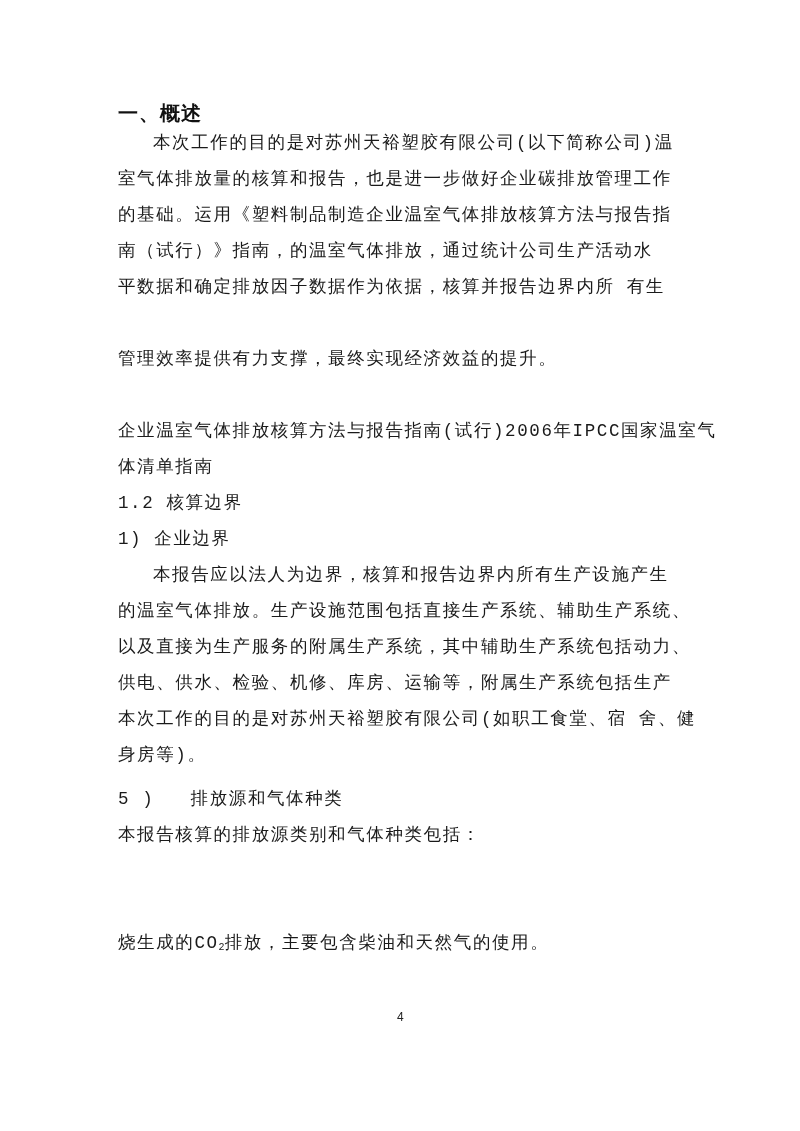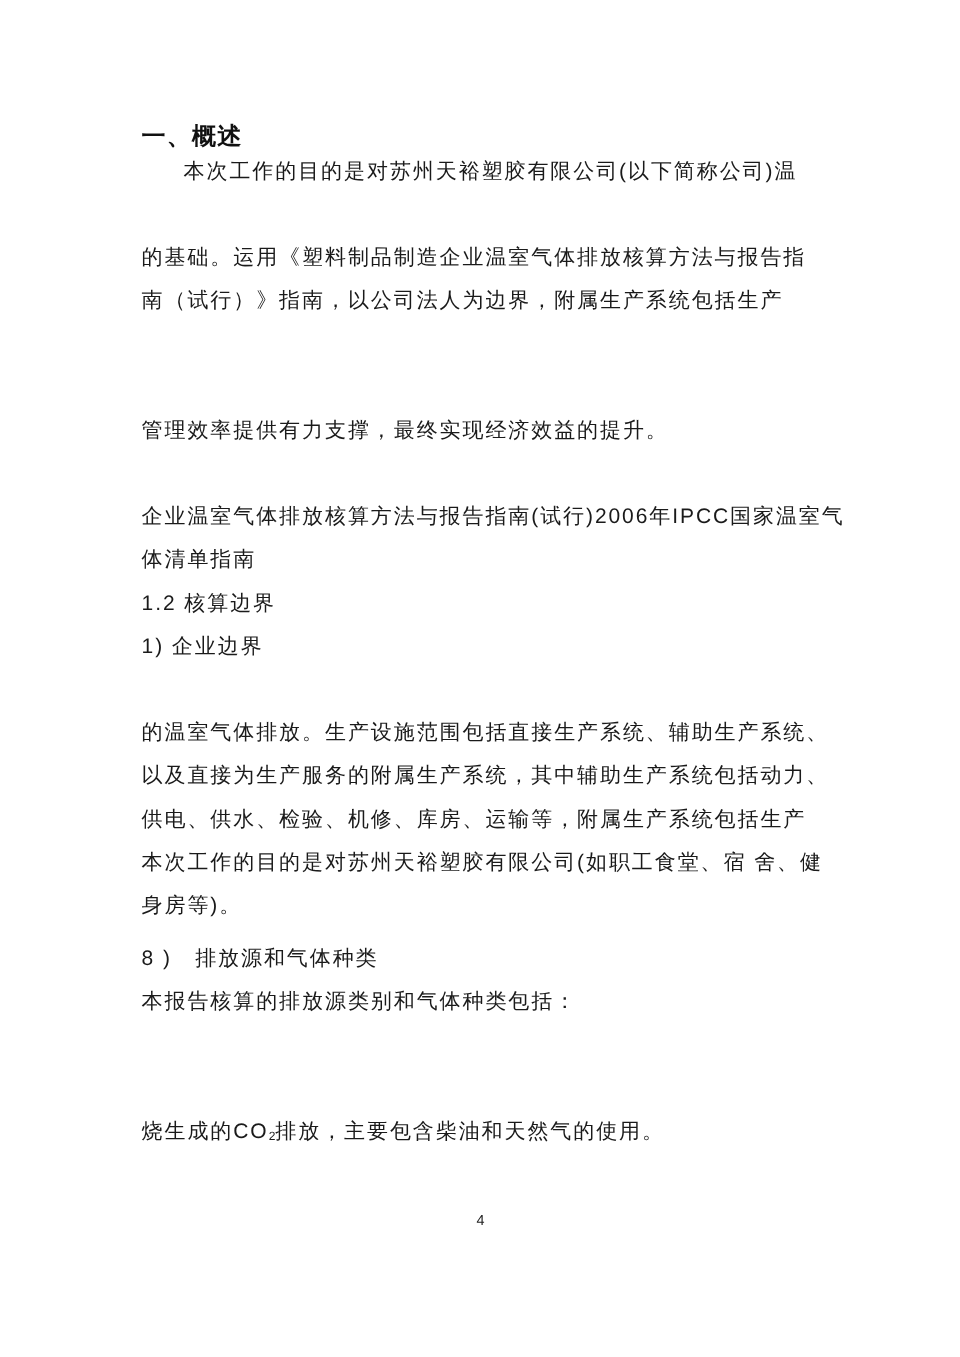--- a/index.html
+++ b/index.html
@@ -2,21 +2,21 @@
 <html><head>
   <meta charset="utf-8">
   <style>
     html, body { margin: 0; padding: 0; background: #ffffff; }
     body { width: 800px; height: 1131px; position: relative; overflow: hidden; }
     .page { position: absolute; left: 0; top: 0; width: 800px; height: 1131px; background: #fff; }
     .line {
       position: absolute;
       left: 118px;
       white-space: nowrap;
-      font-family: Liberation Sans, sans-serif;
+      font-family: Liberation Mono, monospace;
       font-size: 17.5px;
       color: #1a1a1a;
       letter-spacing: 1.6px;
     }
     .indent { left: 153px; }
     .h1 {
       position: absolute;
       left: 118px;
       top: 100px;
       font-family: "DejaVu Sans", "Liberation Sans", sans-serif;
@@ -36,34 +36,37 @@
     sub { font-size: 10px; vertical-align: -2px; letter-spacing: 0; }
   </style>
 </head>
 <body>
 
 <div class="page">
 
   <div class="h1">一、概述</div>
 
   <div class="line indent" style="top:130px">本次工作的目的是对苏州天裕塑胶有限公司(以下简称公司)温</div>
+  <div class="line" style="top:166px">室气体排放量的核算和报告，也是进一步做好企业碳排放管理工作</div>
   <div class="line" style="top:202px">的基础。运用《塑料制品制造企业温室气体排放核算方法与报告指</div>
-  <div class="line" style="top:238px">南（试行）》指南，以公司法人为边界，附属生产系统包括生产</div>
+  <div class="line" style="top:238px">南（试行）》指南，的温室气体排放，通过统计公司生产活动水</div>
+  <div class="line" style="top:274px">平数据和确定排放因子数据作为依据，核算并报告边界内所 有生</div>
   <div class="line" style="top:346px">管理效率提供有力支撑，最终实现经济效益的提升。</div>
 
   <div class="line" style="top:418px">企业温室气体排放核算方法与报告指南(试行)2006年IPCC国家温室气</div>
   <div class="line" style="top:454px">体清单指南</div>
 
   <div class="line" style="top:490px">1.2 核算边界</div>
   <div class="line" style="top:526px">1) 企业边界</div>
 
+  <div class="line indent" style="top:562px">本报告应以法人为边界，核算和报告边界内所有生产设施产生</div>
   <div class="line" style="top:634px">以及直接为生产服务的附属生产系统，其中辅助生产系统包括动力、</div>
   <div class="line" style="top:598px">的温室气体排放。生产设施范围包括直接生产系统、辅助生产系统、</div>
   <div class="line" style="top:670px">供电、供水、检验、机修、库房、运输等，附属生产系统包括生产</div>
   <div class="line" style="top:706px">本次工作的目的是对苏州天裕塑胶有限公司(如职工食堂、宿 舍、健</div>
   <div class="line" style="top:742px">身房等)。</div>
 
-  <div class="line" style="top:786px; white-space:pre">8 )   排放源和气体种类</div>
+  <div class="line" style="top:786px; white-space:pre">5 )   排放源和气体种类</div>
   <div class="line" style="top:822px">本报告核算的排放源类别和气体种类包括：</div>
   <div class="line" style="top:930px"><span>烧生成的CO</span><sub>2</sub><span>排放，主要包含柴油和天然气的使用。</span></div>
 
   <div class="pagenum">4</div>
 </div>
 
 </body></html>

